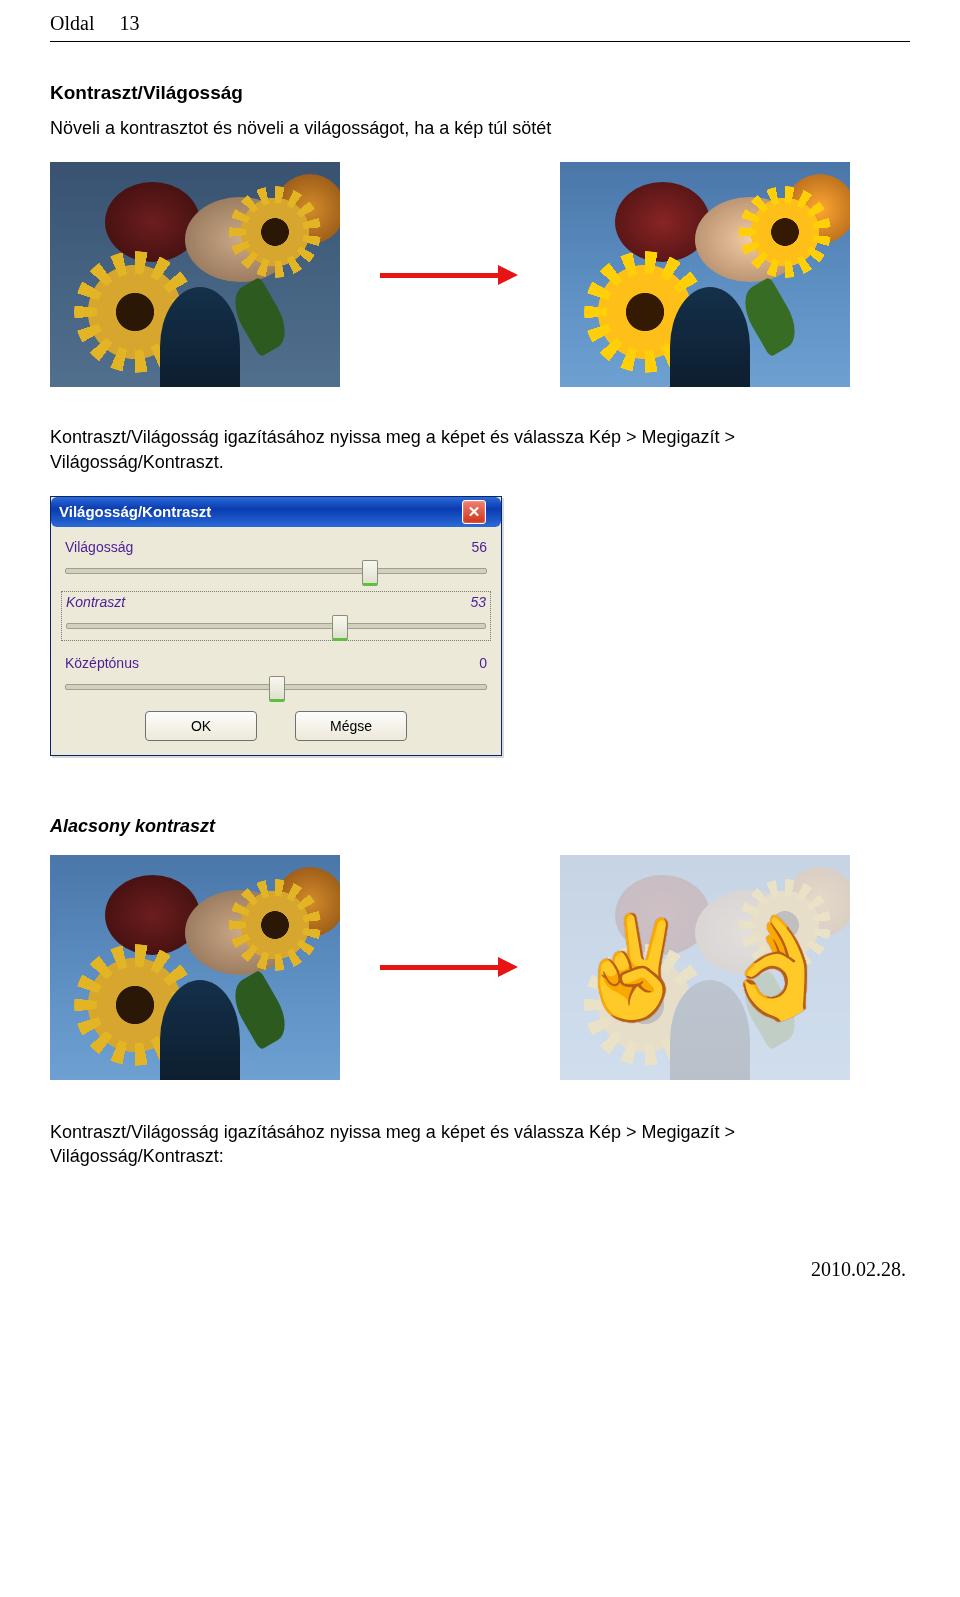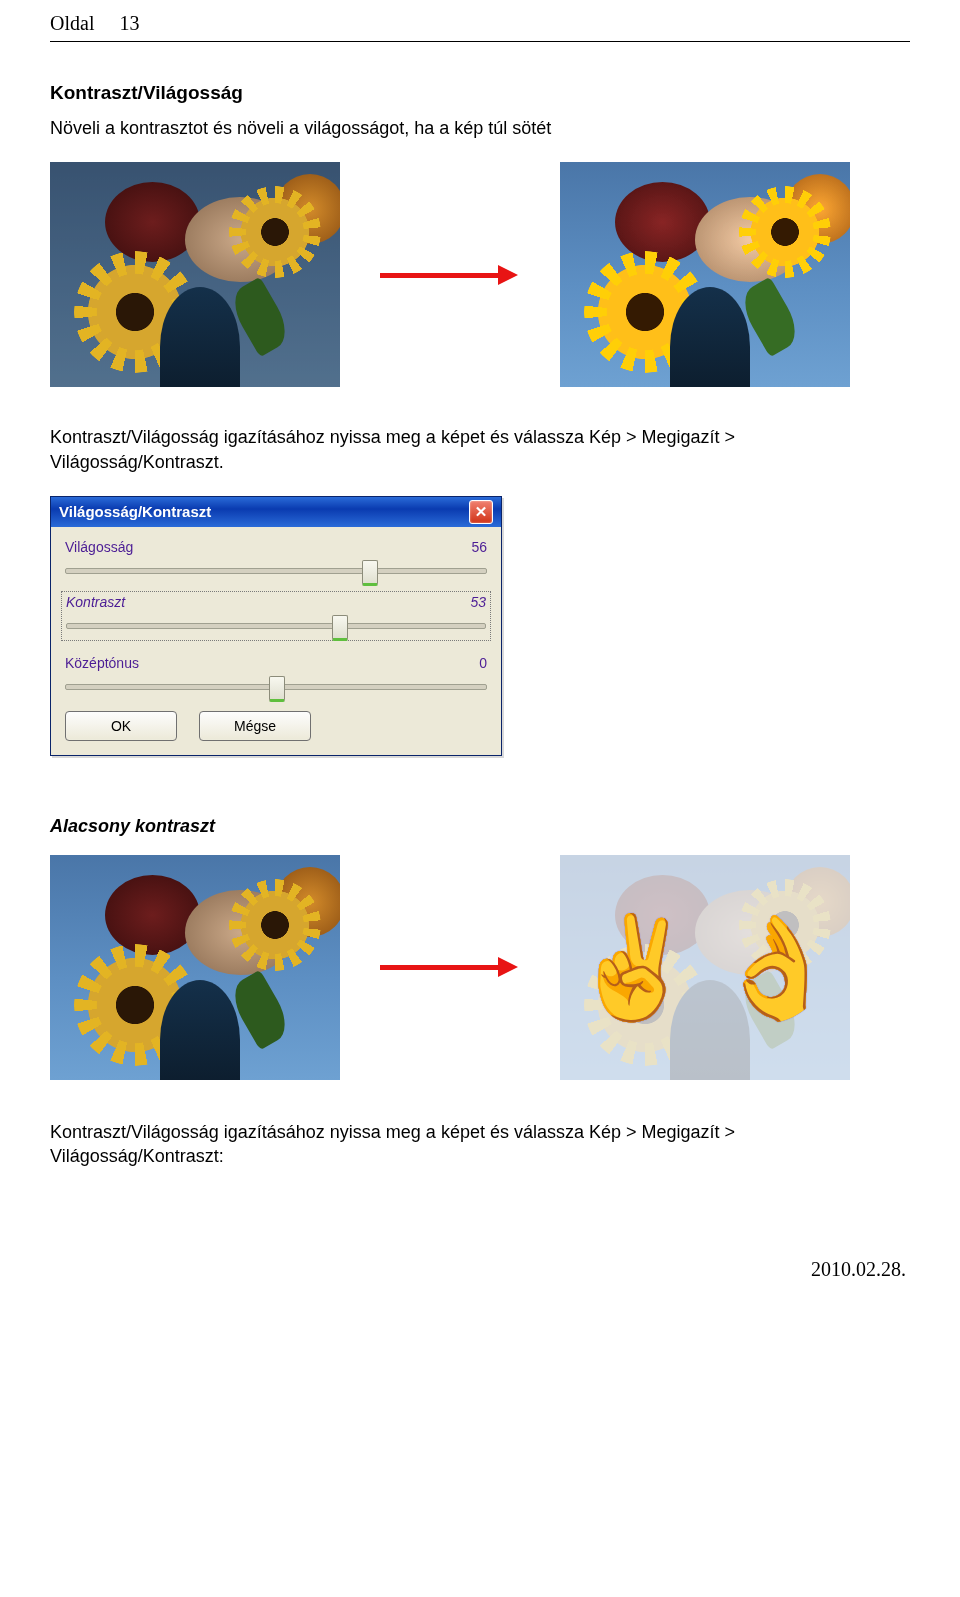--- a/index.html
+++ b/index.html
@@ -158,24 +158,25 @@
     box-shadow: 2px 2px 0 rgba(0,0,0,0.15);
     margin: 8px 0 0 0;
   }
   .titlebar{
     height:30px;
     background:linear-gradient(#2a6bd8,#0a3bb0 40%,#2a6bd8);
     color:#fff;
     display:flex;
     align-items:center;
     justify-content:space-between;
-    padding:0 8px 0 8px;
+    padding:0 15px 0 8px;
     font-weight:bold;
     font-size:15px;
     font-family:Tahoma, sans-serif;
+    border-radius:6px;
   }
   .close-btn{
     width:22px;height:22px;
     background:linear-gradient(#f08070,#d13418);
     border:1px solid #fff;
     border-radius:3px;
     color:#fff;
     display:flex;align-items:center;justify-content:center;
     font-weight:bold;
     font-size:15px;
@@ -214,22 +215,22 @@
     position:absolute; top:-1px;
     width:14px; height:22px;
     background:linear-gradient(#f8f8f0,#e0e0d0);
     border:1px solid #8c8c7a;
     border-bottom:3px solid #5fbf3e;
     border-radius:2px;
     transform:translateX(-7px);
   }
   .btn-row{
     display:flex;
-    justify-content:flex-start;
-    gap:22px;
+    justify-content:center;
+    gap:38px;
     margin-top:16px;
   }
   .winbtn{
     width:110px;
     height:28px;
     background:linear-gradient(#fdfdfd,#ece9d8);
     border:1px solid #707070;
     border-radius:4px;
     font-family:Tahoma,sans-serif;
     font-size:14px;

